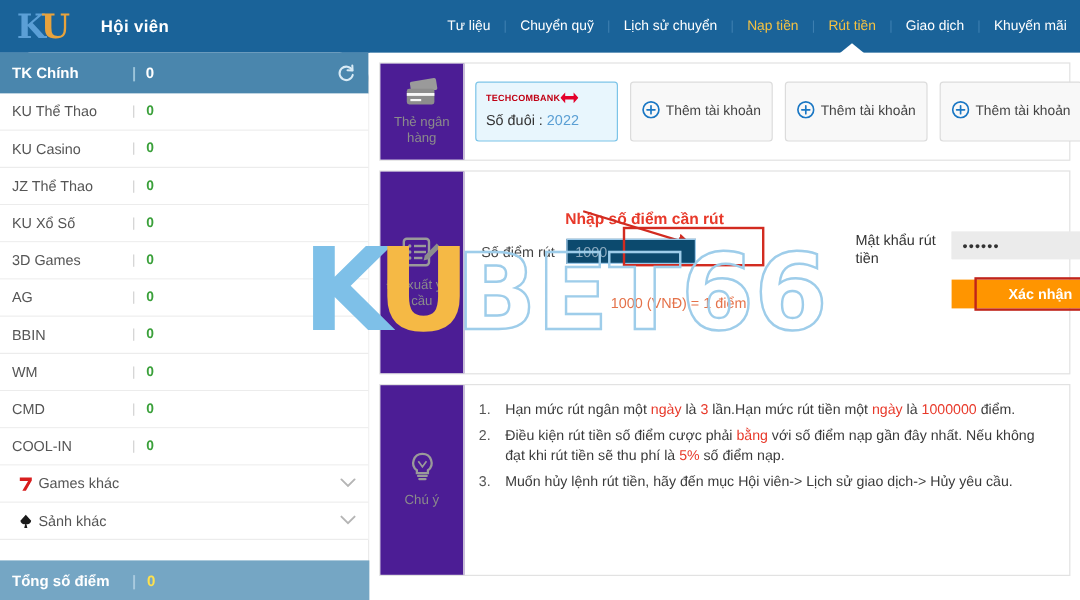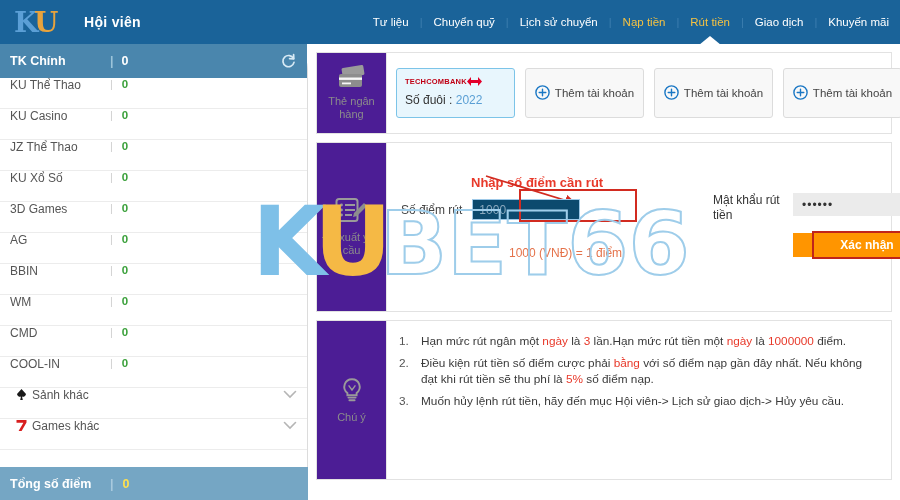--- a/index.html
+++ b/index.html
@@ -48,21 +48,21 @@
   }
   .sb-head{
     height:34px; background:#4a86ad; color:#fff; display:flex; align-items:center;
     padding:0 10px; font-size:12.5px; font-weight:bold;
   }
   .sb-head .lbl{ width:100px; }
   .sb-head .bar{ color:#9cc4da; margin-right:8px; }
   .sb-head .val{ color:#fff; font-weight:bold; }
   .sb-refresh{ margin-left:auto; cursor:pointer; display:flex; }
   .sb-row{
-    height:31px; display:flex; align-items:flex-start; padding:0 10px;
+    height:31px; display:flex; align-items:center; padding:0 10px;
     border-bottom:1px solid #ececec; font-size:12px; color:#555;
     background:#fff;
   }
   .sb-row .lbl{ width:100px; }
   .sb-row .bar{ color:#cfcfcf; margin-right:9px; font-size:11px;}
   .sb-row .val{ color:#3aa03a; font-weight:bold; font-size:11.5px;}
   .sb-row.group{ justify-content:flex-start; }
   .sb-row.group .gicon{ width:22px; display:flex; align-items:center; justify-content:center;}
   .sb-row.group .glbl{ color:#555; font-size:12px; }
   .sb-row.group .chev{ margin-left:auto; color:#aaa; }
@@ -287,35 +287,35 @@
       <div class="sb-row">
         <span class="lbl">COOL-IN</span>
         <span class="bar">|</span>
         <span class="val">0</span>
       </div>
     </div>
   <div id="sb-groups">
       <div class="sb-row group">
         <span class="gicon">
           <svg width="13" height="13" viewBox="0 0 13 13">
+            <path d="M1.5 1 H11.5 V3.4 L6.6 12 H3.6 L8.4 3.8 H1.5 Z" fill="#d81e1e"></path>
+          </svg>
+        </span>
+        <span class="glbl">Games khác</span>
+        <span class="chev"><svg width="14" height="9" viewBox="0 0 14 9" fill="none" stroke="#b5b5b5" stroke-width="1.6">
+            <path d="M1.5 1.5 L7 7 L12.5 1.5" stroke-linecap="round"></path>
+          </svg></span>
+      </div>
+      <div class="sb-row group">
+        <span class="gicon">
+          <svg width="13" height="13" viewBox="0 0 13 13">
             <path d="M6.5 1 L11 6 a3 3 0 0 1 -4 2.6 L7.8 12 H5.2 L6 8.6 A3 3 0 0 1 2 6 Z" fill="#1a1a1a"></path>
           </svg>
         </span>
         <span class="glbl">Sảnh khác</span>
-        <span class="chev"><svg width="14" height="9" viewBox="0 0 14 9" fill="none" stroke="#b5b5b5" stroke-width="1.6">
-            <path d="M1.5 1.5 L7 7 L12.5 1.5" stroke-linecap="round"></path>
-          </svg></span>
-      </div>
-      <div class="sb-row group">
-        <span class="gicon">
-          <svg width="13" height="13" viewBox="0 0 13 13">
-            <path d="M1.5 1 H11.5 V3.4 L6.6 12 H3.6 L8.4 3.8 H1.5 Z" fill="#d81e1e"></path>
-          </svg>
-        </span>
-        <span class="glbl">Games khác</span>
         <span class="chev"><svg width="14" height="9" viewBox="0 0 14 9" fill="none" stroke="#b5b5b5" stroke-width="1.6">
             <path d="M1.5 1.5 L7 7 L12.5 1.5" stroke-linecap="round"></path>
           </svg></span>
       </div>
     </div>
 
   <div class="sb-total">
     <span class="lbl">Tổng số điểm</span>
     <span class="bar">|</span>
     <span class="val">0</span>

